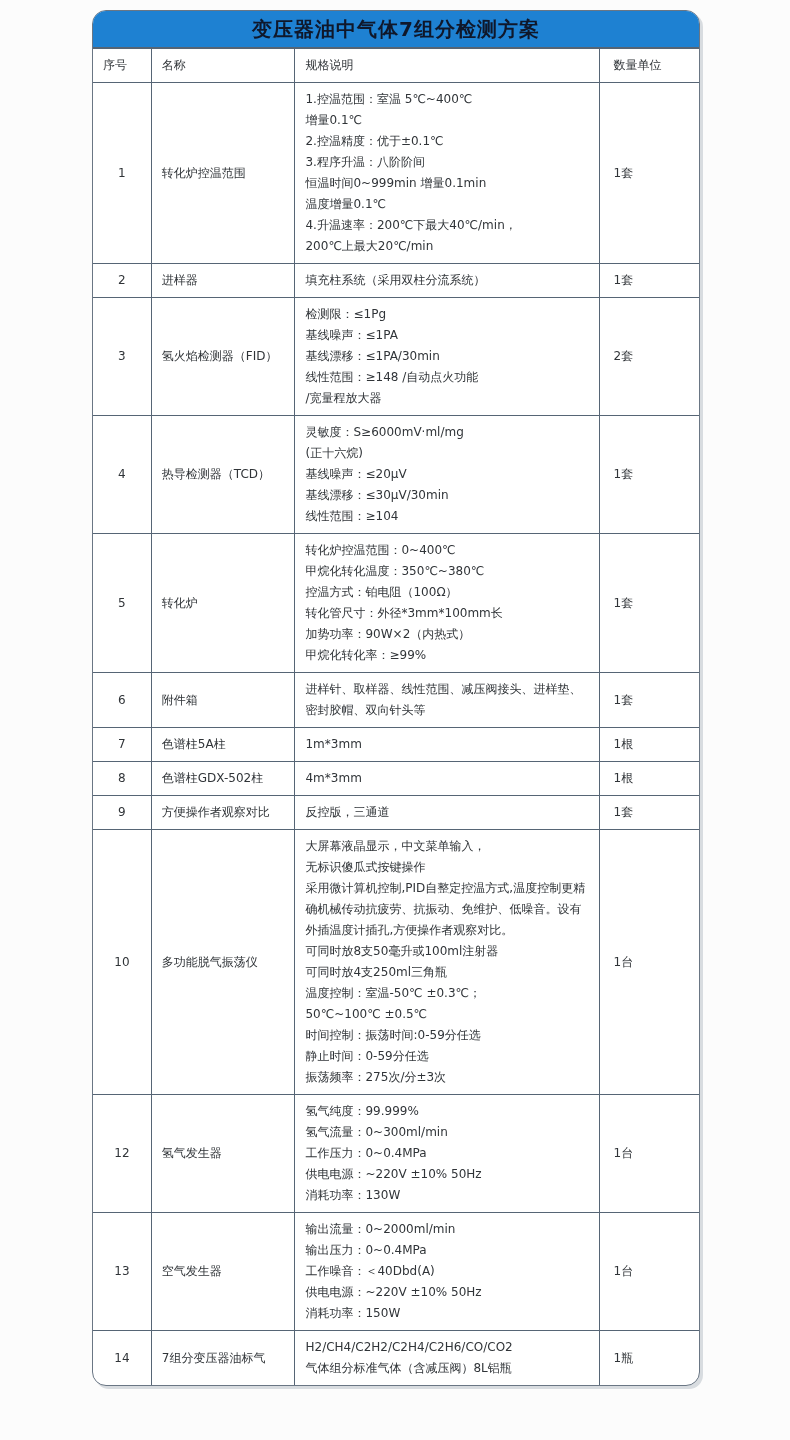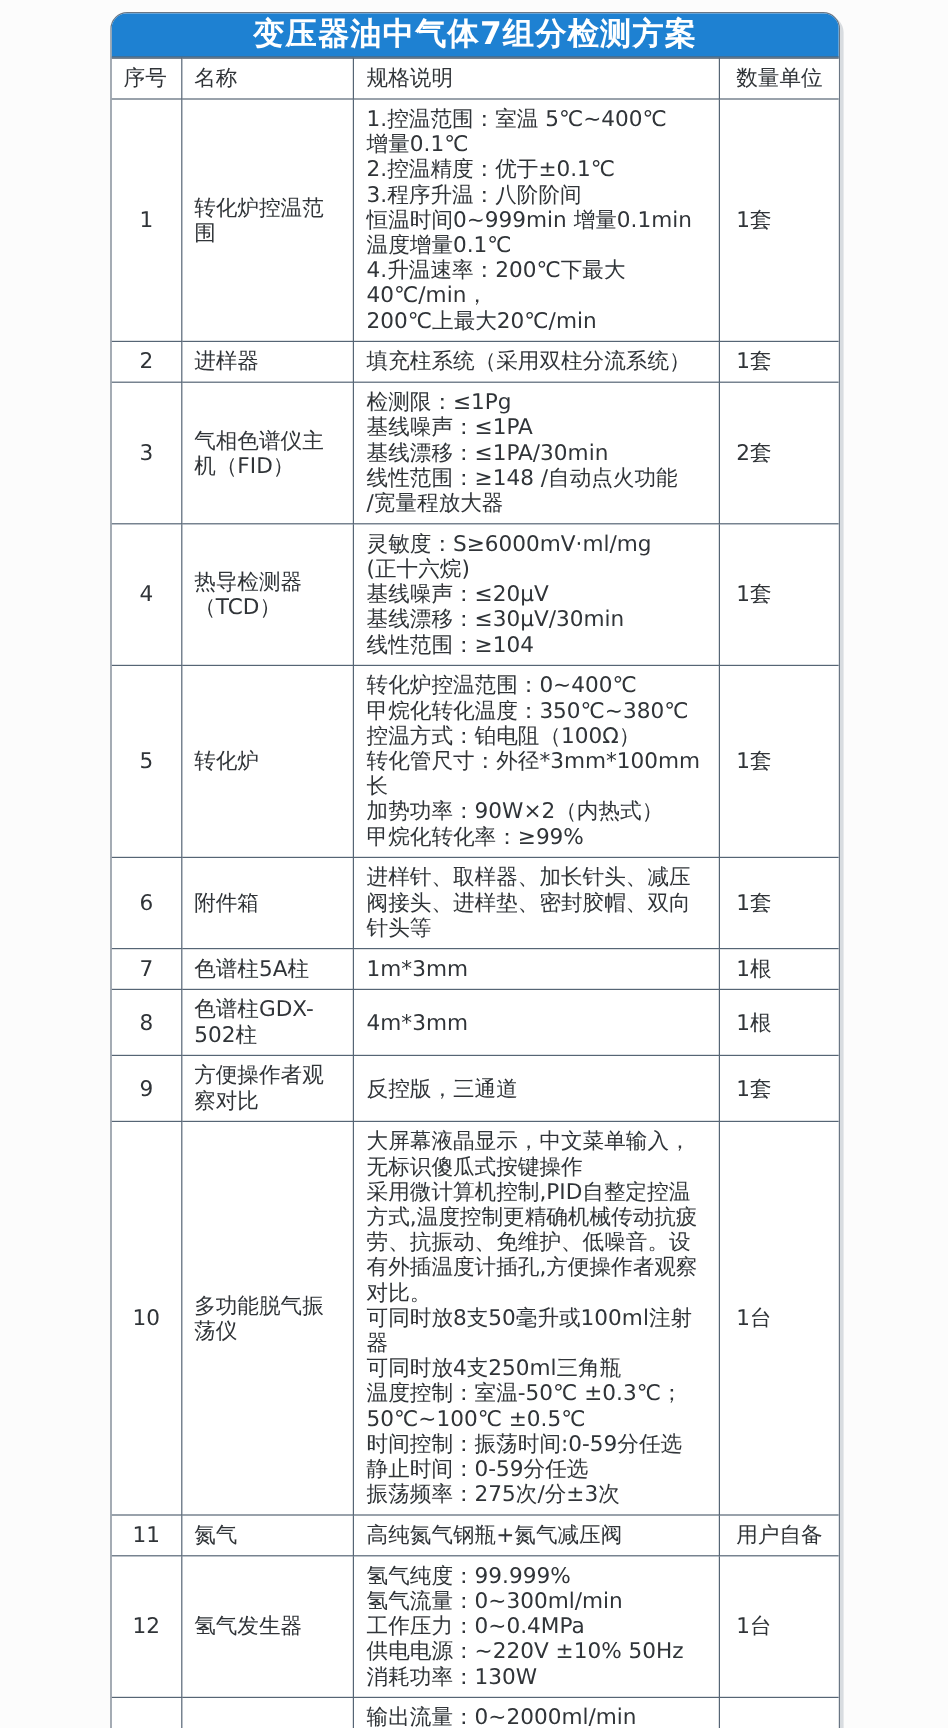--- a/index.html
+++ b/index.html
@@ -21,38 +21,38 @@
     top: 10px;
     width: 606px;
     background: #ffffff;
     border: 1px solid #6a7684;
     border-radius: 14px;
     overflow: hidden;
     box-shadow: 3px 3px 0 #d8dce0;
   }
   .title-bar {
     background: #1e81d2;
-    color: #ffffff;
+    color: #0f172a;
     text-align: center;
-    font-size: 26px;
+    font-size: 20px;
     font-weight: bold;
     line-height: 36px;
     height: 36px;
     letter-spacing: 1px;
     border-bottom: 1px solid #566575;
   }
   table.spec-table {
     width: 100%;
     border-collapse: collapse;
     table-layout: fixed;
   }
   .spec-table th, .spec-table td {
     border: 1px solid #566575;
     color: #303438;
-    font-size: 18px;
+    font-size: 12px;
     line-height: 21px;
     vertical-align: middle;
     padding: 6px 10px;
     overflow: hidden;
   }
   .spec-table th {
     font-weight: normal;
     text-align: left;
     height: 21px;
     background: #ffffff;
@@ -108,21 +108,21 @@
             <td class="cell-qty">1套</td>
           </tr>
           <tr>
             <td class="cell-no">2</td>
             <td class="cell-name">进样器</td>
             <td class="cell-spec">填充柱系统（采用双柱分流系统）</td>
             <td class="cell-qty">1套</td>
           </tr>
           <tr>
             <td class="cell-no">3</td>
-            <td class="cell-name">气相色谱仪主机（FID）</td>
+            <td class="cell-name">氢火焰检测器（FID）</td>
             <td class="cell-spec">检测限：≤1Pg
 基线噪声：≤1PA
 基线漂移：≤1PA/30min
 线性范围：≥148 /自动点火功能
 /宽量程放大器</td>
             <td class="cell-qty">2套</td>
           </tr>
           <tr>
             <td class="cell-no">4</td>
             <td class="cell-name">热导检测器（TCD）</td>
@@ -140,21 +140,21 @@
 甲烷化转化温度：350℃~380℃
 控温方式：铂电阻（100Ω）
 转化管尺寸：外径*3mm*100mm长
 加势功率：90W×2（内热式）
 甲烷化转化率：≥99%</td>
             <td class="cell-qty">1套</td>
           </tr>
           <tr>
             <td class="cell-no">6</td>
             <td class="cell-name">附件箱</td>
-            <td class="cell-spec">进样针、取样器、加长针头、减压阀接头、进样垫、密封胶帽、双向针头等</td>
+            <td class="cell-spec">进样针、取样器、线性范围、减压阀接头、进样垫、密封胶帽、双向针头等</td>
             <td class="cell-qty">1套</td>
           </tr>
           <tr>
             <td class="cell-no">7</td>
             <td class="cell-name">色谱柱5A柱</td>
             <td class="cell-spec">1m*3mm</td>
             <td class="cell-qty">1根</td>
           </tr>
           <tr>
             <td class="cell-no">8</td>
@@ -177,26 +177,20 @@
 可同时放8支50毫升或100ml注射器
 可同时放4支250ml三角瓶
 温度控制：室温-50℃ ±0.3℃；
 50℃~100℃ ±0.5℃
 时间控制：振荡时间:0-59分任选
 静止时间：0-59分任选
 振荡频率：275次/分±3次</td>
             <td class="cell-qty">1台</td>
           </tr>
           <tr>
-            <td class="cell-no">11</td>
-            <td class="cell-name">氮气</td>
-            <td class="cell-spec">高纯氮气钢瓶+氮气减压阀</td>
-            <td class="cell-qty">用户自备</td>
-          </tr>
-          <tr>
             <td class="cell-no">12</td>
             <td class="cell-name">氢气发生器</td>
             <td class="cell-spec">氢气纯度：99.999%
 氢气流量：0~300ml/min
 工作压力：0~0.4MPa
 供电电源：~220V ±10% 50Hz
 消耗功率：130W</td>
             <td class="cell-qty">1台</td>
           </tr>
           <tr>

